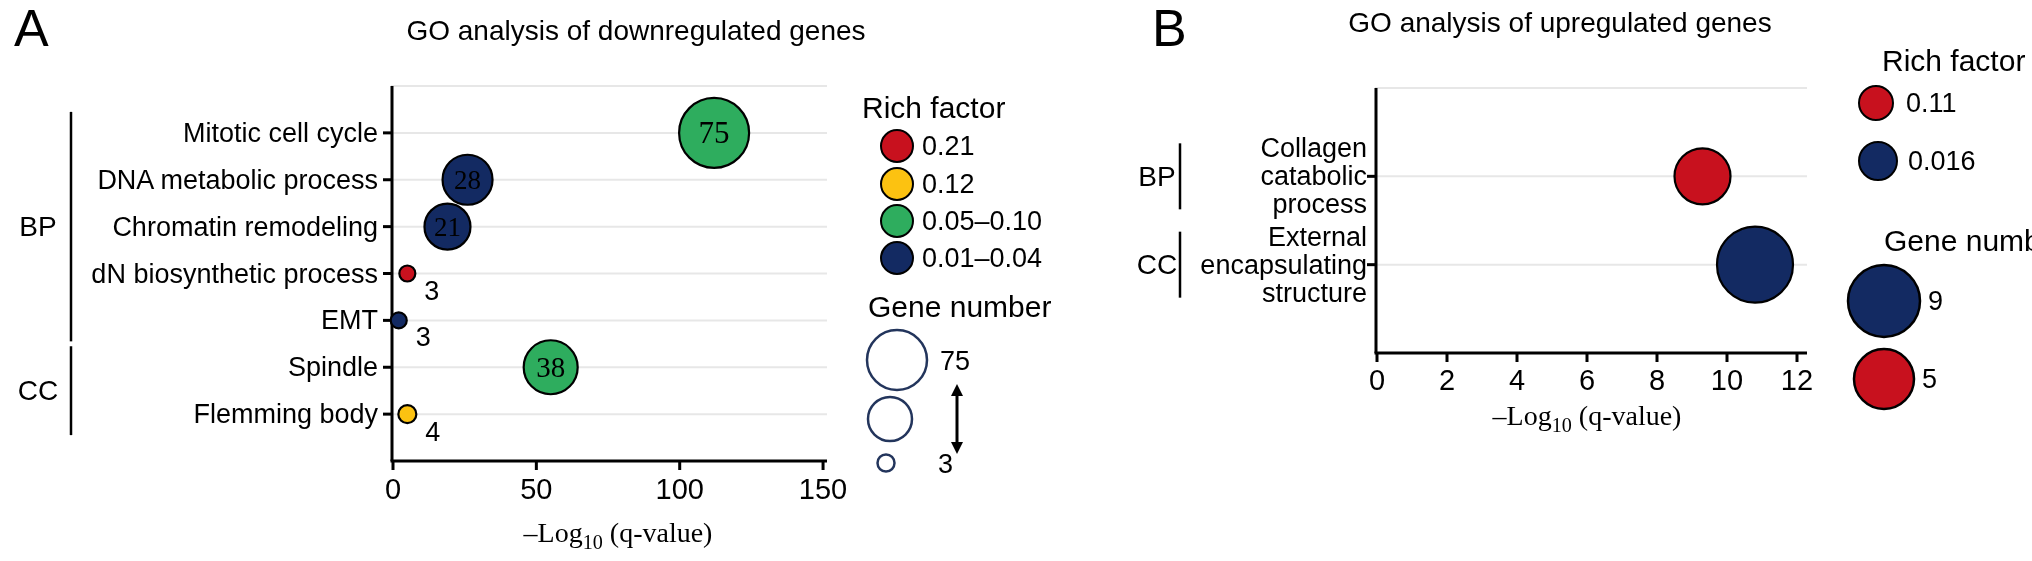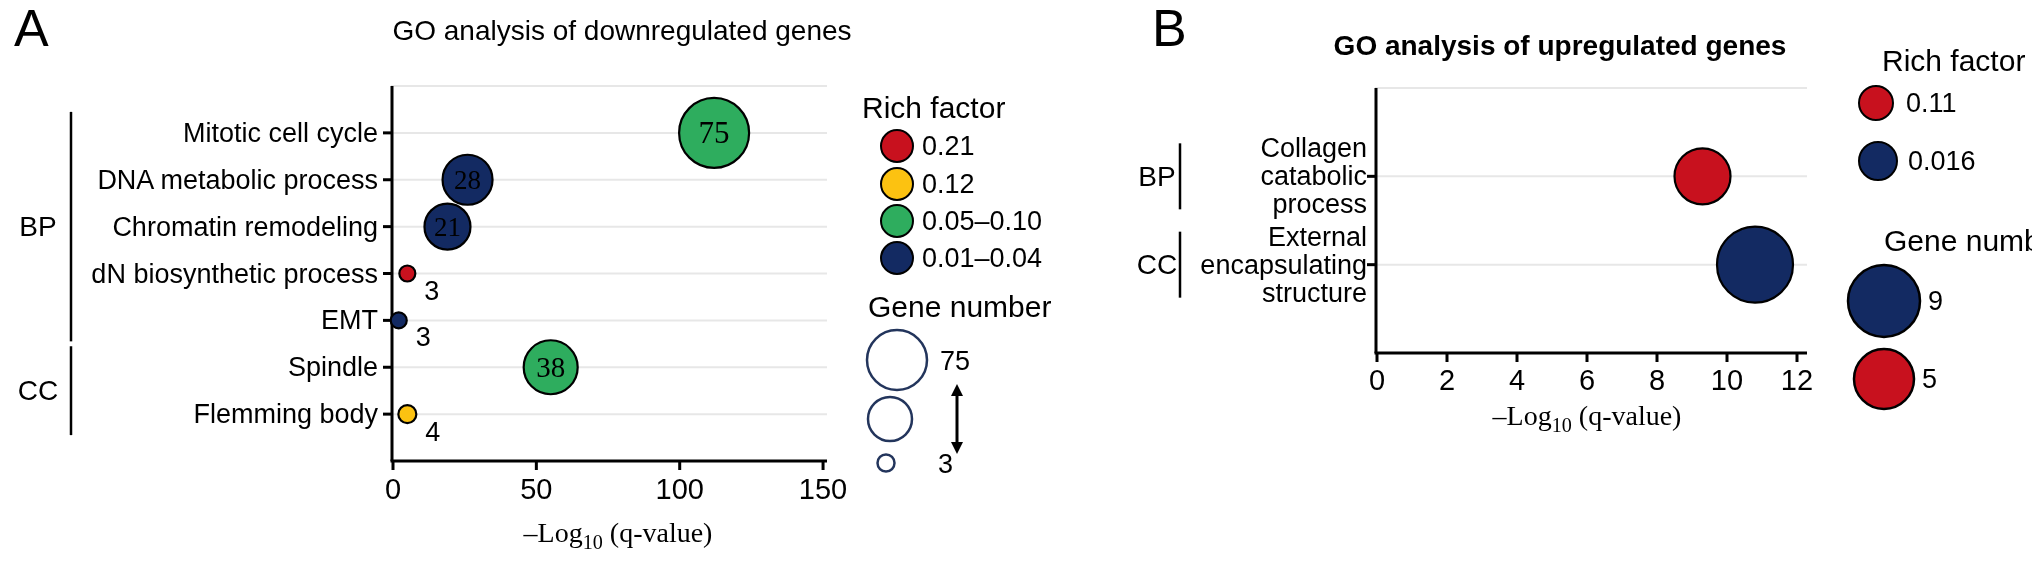--- a/index.html
+++ b/index.html
@@ -133,23 +133,23 @@
       <circle cx="1884" cy="301" r="36" fill="#132a62" stroke="#000" stroke-width="2.5"></circle>
       <text x="1928" y="301" dominant-baseline="central" class="leg">9</text>
       <circle cx="1884" cy="379" r="30" fill="#c8111e" stroke="#000" stroke-width="2.5"></circle>
       <text x="1922" y="379" dominant-baseline="central" class="leg">5</text>
     </svg>
 
   <div class="abs panel-letter" style="left:14px;top:2px;">A</div>
 
   <div class="abs panel-letter" style="left:1152px;top:2px;">B</div>
 
-  <div class="abs panel-title" style="left:622px;top:15px;">GO analysis of downregulated genes</div>
+  <div class="abs panel-title" style="left:636px;top:15px;">GO analysis of downregulated genes</div>
 
-  <div class="abs panel-title" style="left:1560px;top:30px;font-weight:bold;">GO analysis of upregulated genes</div>
+  <div class="abs panel-title" style="left:1560px;top:7px;">GO analysis of upregulated genes</div>
 
   <div class="abs axis-title" style="left:618px;top:517px;"><span>–Log</span><sub>10</sub><span> (q-value)</span></div>
 
   <div class="abs axis-title" style="left:1587px;top:400px;"><span>–Log</span><sub>10</sub><span> (q-value)</span></div>
 
   <div class="abs legend-title" style="left:862px;top:91px;">Rich factor</div>
 
   <div class="abs legend-title" style="left:868px;top:290px;">Gene number</div>
 
   <div class="abs legend-title" style="left:1882px;top:44px;">Rich factor</div>

